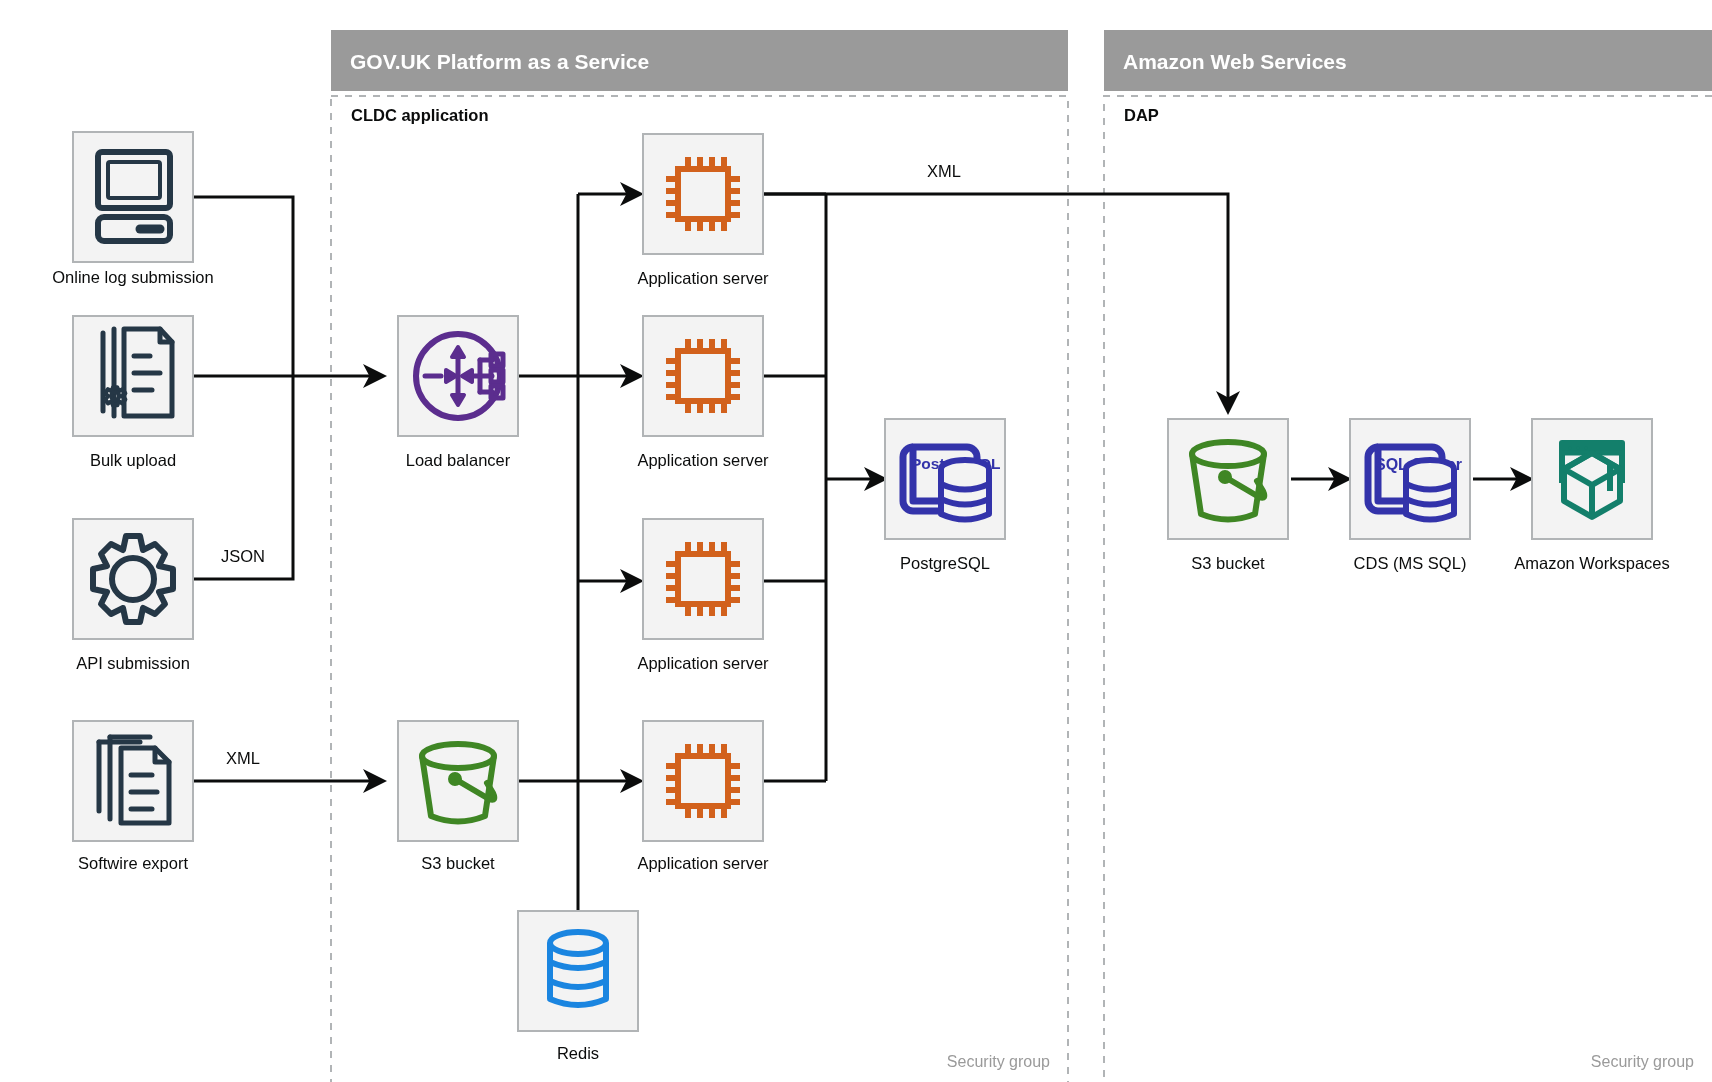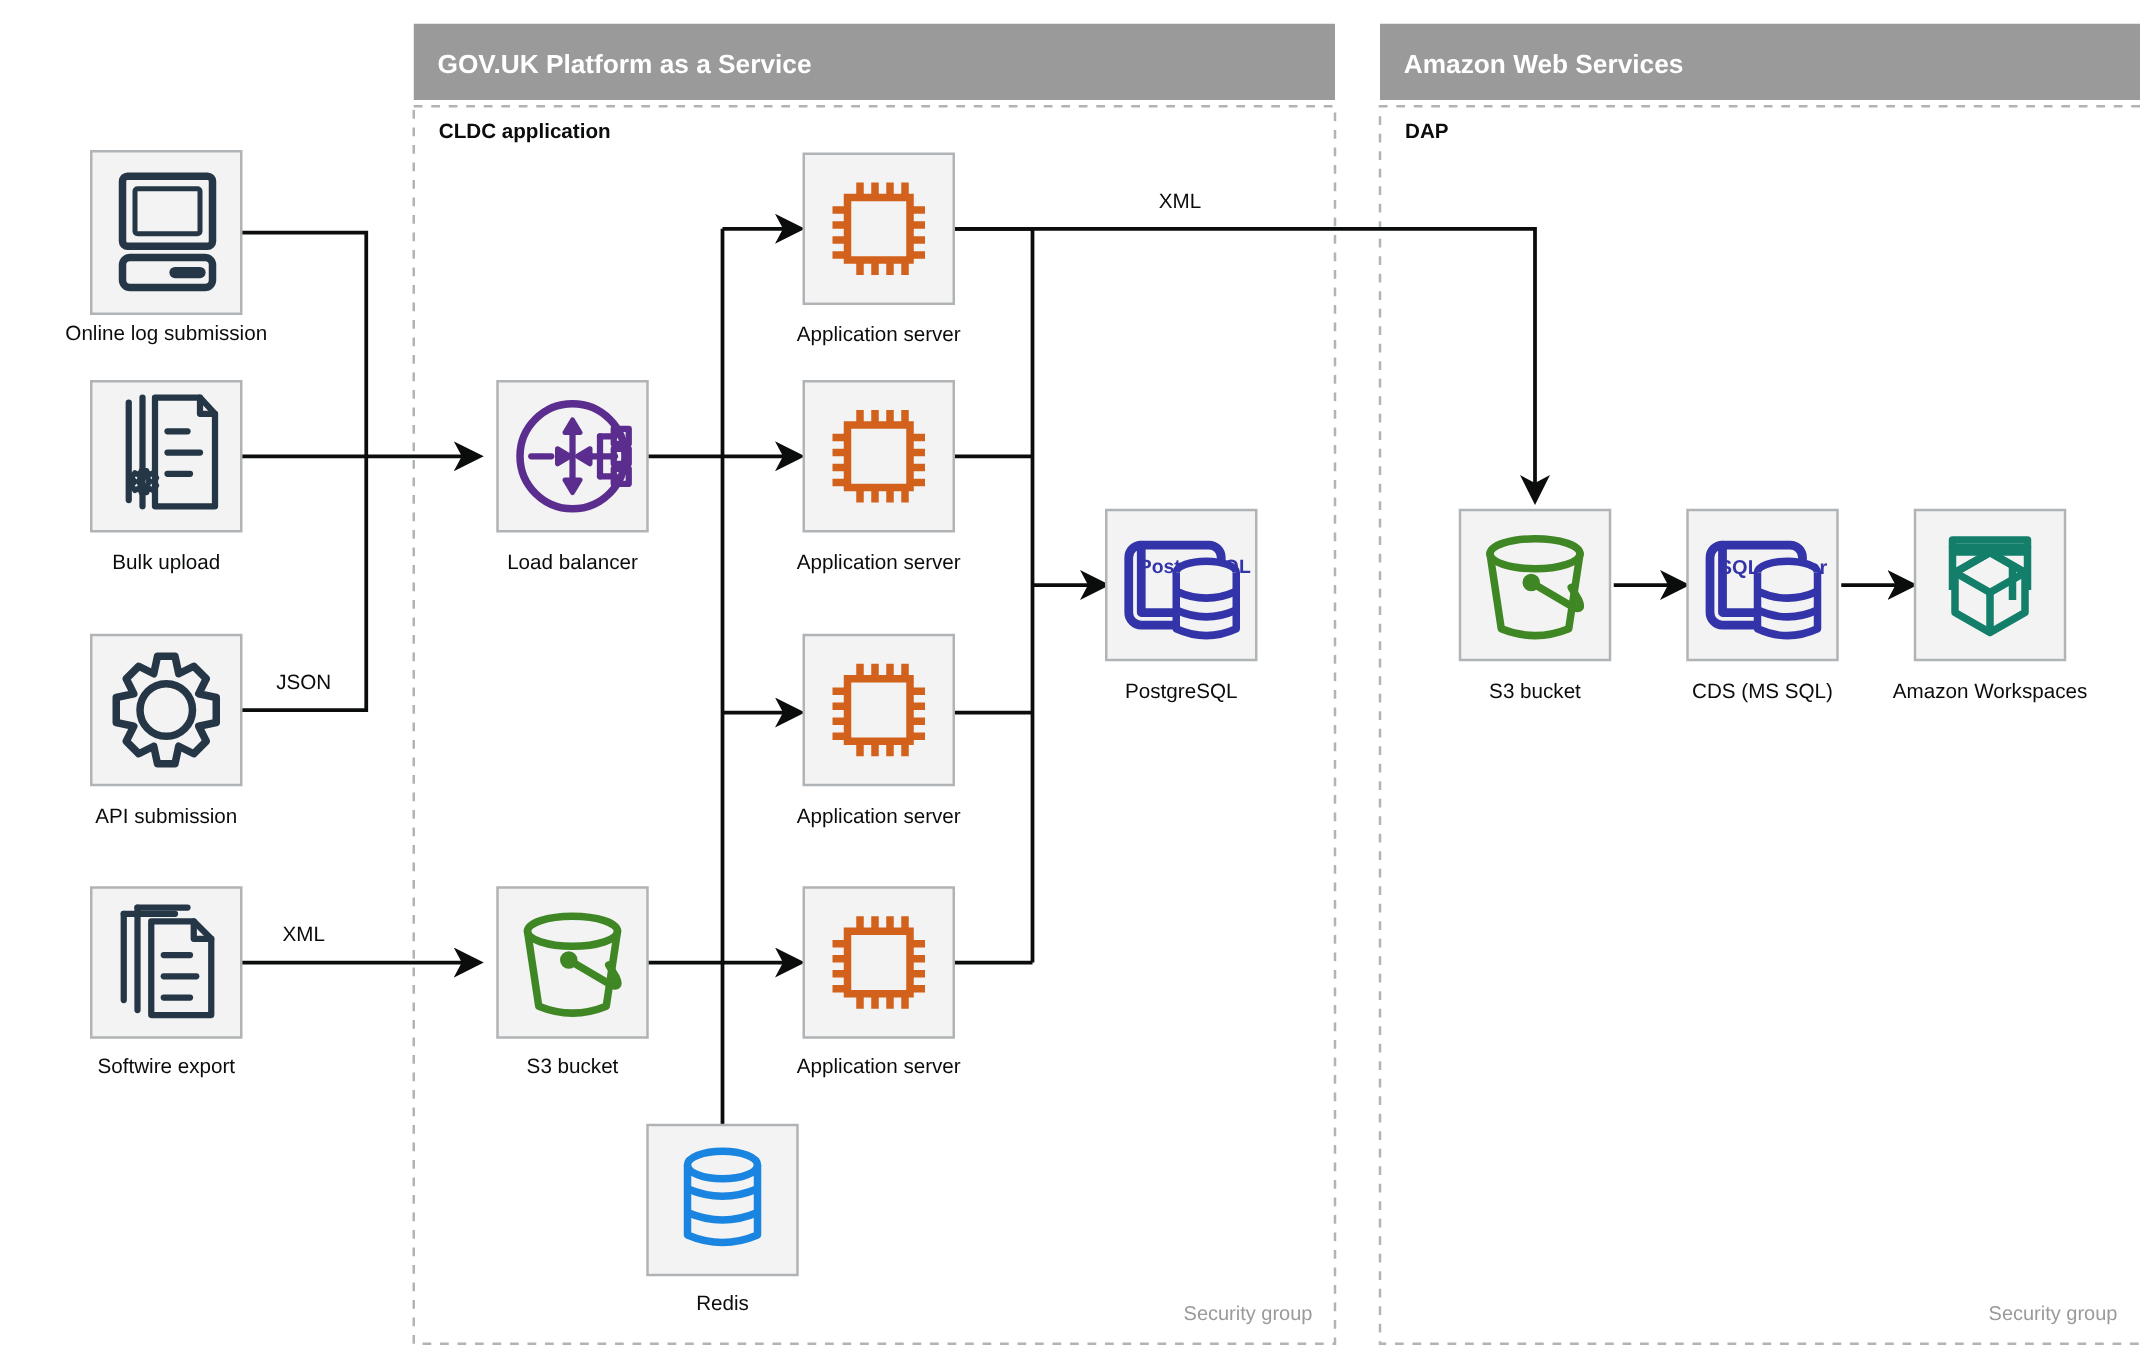--- a/index.html
+++ b/index.html
@@ -10,20 +10,21 @@
   body {
     width: 1712px;
     height: 1082px;
     font-family: "Liberation Sans", sans-serif;
     overflow: hidden;
   }
   #diagram-root {
     position: relative;
     width: 1712px;
     height: 1056px;
+    margin-top: 11px;
   }
   svg.diagram {
     display: block;
     width: 1712px;
     height: 1082px;
   }
   .panel-header-rect { fill: #9a9a9a; }
   .panel-header-text {
     fill: #ffffff;
     font-family: "Liberation Sans", sans-serif;

